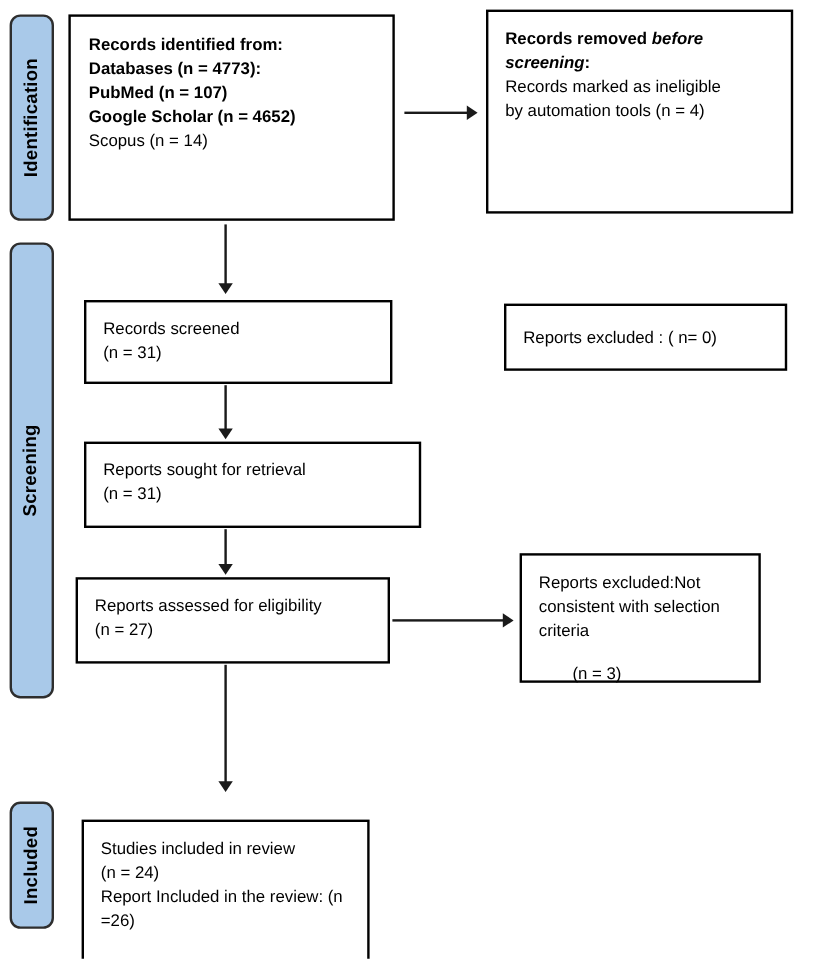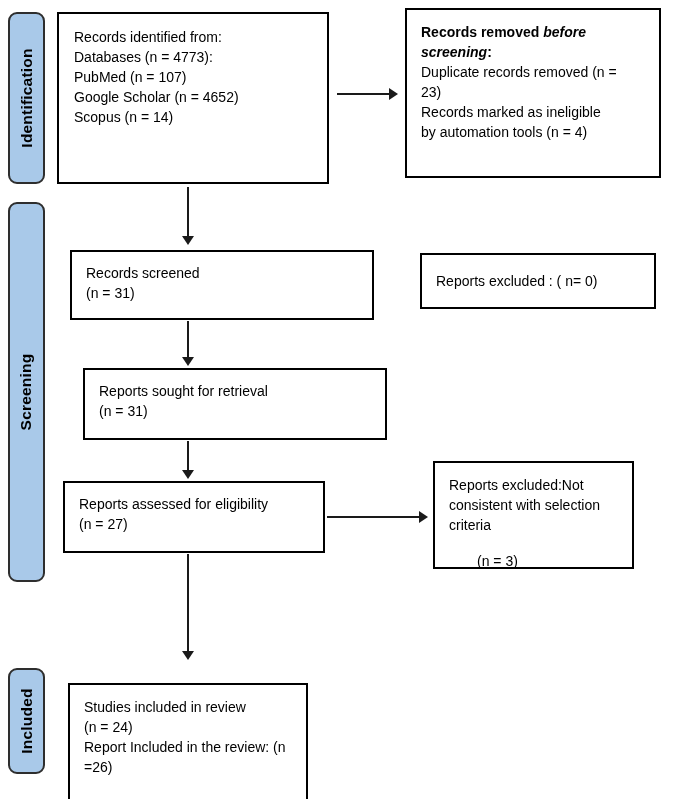--- a/index.html
+++ b/index.html
@@ -35,21 +35,21 @@
 
   .box{
     position:absolute;
     background:#ffffff;
     border:2px solid var(--box-border);
     font-size:14px;
     line-height:20px;
   }
   .box p{margin:0;}
   .pt{padding:11px 14px 0 14px;}
-  .mb13{margin-bottom:13px;}
+  .mb13{margin-bottom:13px;font-weight:bold;}
   .mb15{margin-bottom:15px;}
   .mb20{margin-bottom:20px;font-weight:bold;}
   .mb14{margin-bottom:14px;}
   .indent-db{margin-left:59px;}
   .indent-rm{margin-left:26px;max-width:196px;}
   .center-one{display:flex;align-items:center;padding:0 14px;}
 
   .arrow{position:absolute;}
   .arrow-v{width:12px;}
   .shaft-v{position:absolute;left:5.2px;top:0;bottom:8px;width:1.6px;background:var(--arrow);}
@@ -80,34 +80,33 @@
   <div class="box pt" style="left:57px;top:12px;width:272px;height:172px;padding-top:13px;padding-left:15px">
     <p class="mb13">Records identified from:</p>
     <p class="mb13">Databases (n = 4773):</p>
     <p class="mb13 indent-db">PubMed (n = 107)</p>
     <p class="mb13 indent-db">Google Scholar (n = 4652)</p>
     <p class="indent-db">Scopus (n = 14)</p>
   </div>
 
   <div class="box pt" style="left:405px;top:8px;width:256px;height:170px;padding-top:12px">
     <p class="mb20" style="max-width:170px"><span>Records removed </span><i>before screening</i><span>:</span></p>
-    <p class="mb14 indent-rm">Duplicate records removed (n = 23)</p>
     <p class="indent-rm">Records marked as ineligible by automation tools (n = 4)</p>
   </div>
 
-  <div class="box pt" style="left:70px;top:250px;width:304px;height:70px">
+  <div class="box pt" style="left:70px;top:250px;width:257px;height:70px">
     <p class="mb15">Records screened</p>
     <p>(n = 31)</p>
   </div>
 
   <div class="box center-one" style="left:420px;top:253px;width:236px;height:56px">
     <p>Reports excluded : ( n= 0)</p>
   </div>
 
-  <div class="box pt" style="left:83px;top:368px;width:304px;height:72px">
+  <div class="box pt" style="left:70px;top:368px;width:281px;height:72px">
     <p class="mb15">Reports sought for retrieval</p>
     <p>(n = 31)</p>
   </div>
 
   <div class="box pt" style="left:63px;top:481px;width:262px;height:72px">
     <p class="mb15">Reports assessed for eligibility</p>
     <p>(n = 27)</p>
   </div>
 
   <div class="box pt" style="left:433px;top:461px;width:201px;height:108px;padding-top:12px">

